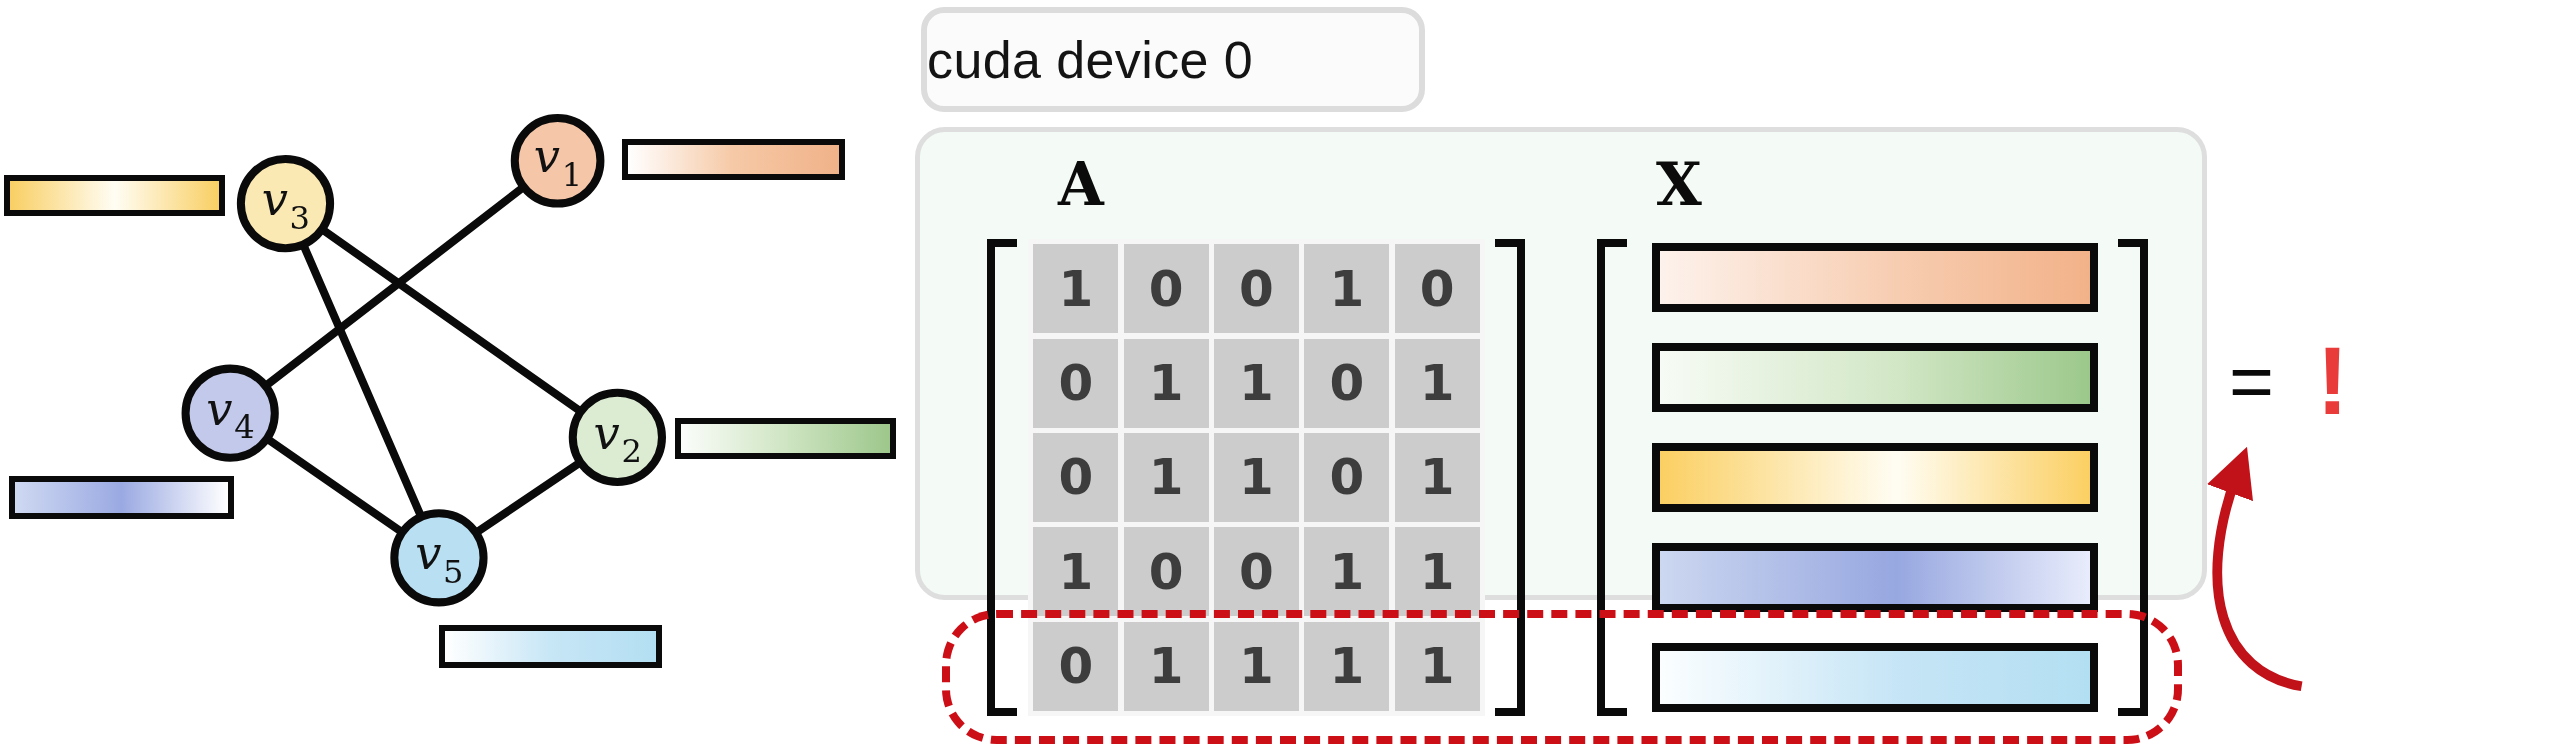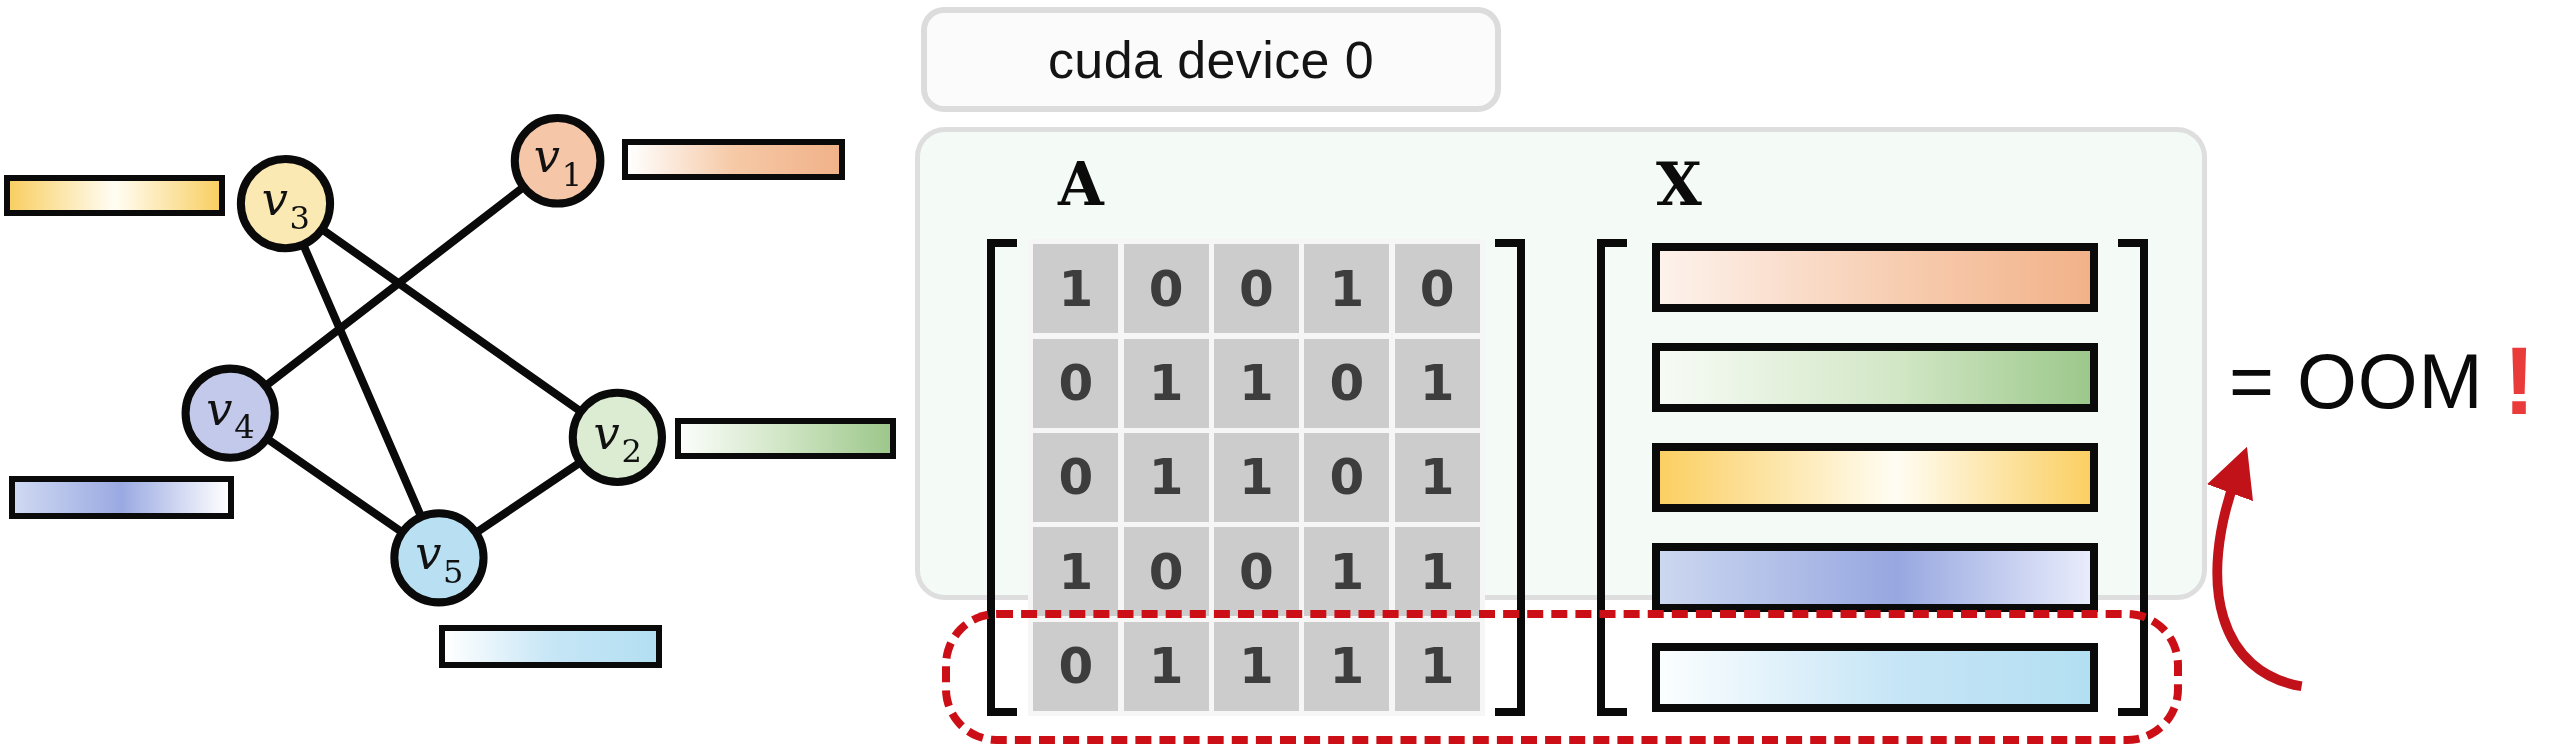--- a/index.html
+++ b/index.html
@@ -43,28 +43,27 @@
   .feat-bar {
     position: absolute;
     border: 6.2px solid #0a0a0a;
     box-sizing: border-box;
   }
 
   
   #device-chip {
     position: absolute;
     left: 921px; top: 7.1px;
-    width: 580px; height: 105px;
+    width: 504px; height: 105px;
     background: #fbfbfb;
     border: 6.2px solid #dcdcdc;
     border-radius: 23px;
     box-sizing: border-box;
     display: flex;
     align-items: center;
-    justify-content: center;
   }
   #device-chip .chip-text {
     font-family: "Liberation Sans", sans-serif;
     font-size: 52px;
     color: #141414;
     letter-spacing: 0.4px;
   }
 
   
   #device-body {
@@ -290,18 +289,17 @@
     <defs>
       <marker id="arrowhead" markerWidth="5" markerHeight="5" refX="2.2" refY="2.5" orient="auto">
         <polygon points="0,0 5,2.5 0,5" fill="#c1121a"></polygon>
       </marker>
     </defs>
     <path d="M 150 300 C 60 285, 30 190, 78 60" stroke="#c1121a" stroke-width="11" fill="none" marker-end="url(#arrowhead)"></path>
   </svg>
 
   <div id="oom-result">
     <span id="oom-eq">=</span>
-    <span id="oom-text">OOM</span>
     <span id="oom-bang" style="color: rgb(234, 59, 59);">!</span>
   </div>
 
 </div>
 
 
 </body></html>

